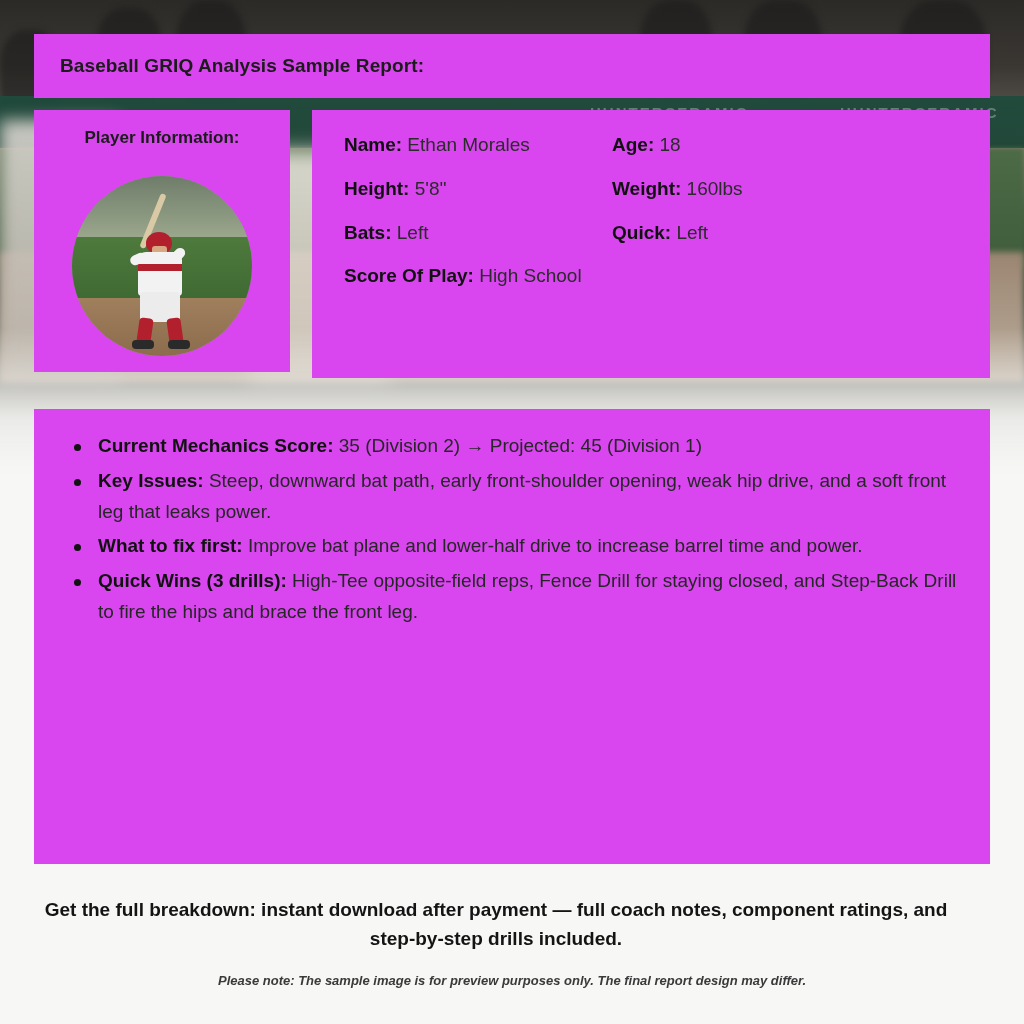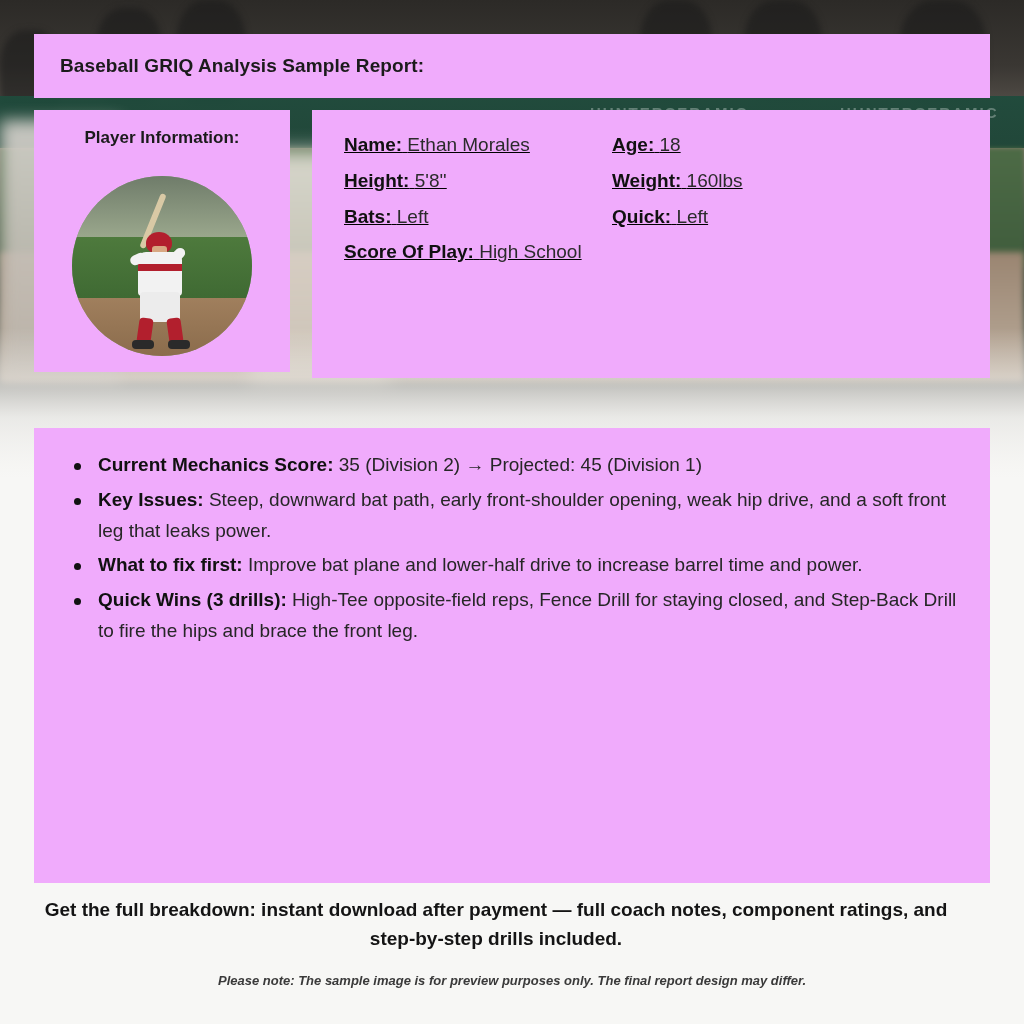--- a/index.html
+++ b/index.html
@@ -72,21 +72,21 @@
   .bg-photo .centerblur {
     position: absolute; left: 250px; top: 150px; width: 140px; height: 230px;
     background: linear-gradient(180deg,#efe9e2,#cfc7bb);
     filter: blur(10px);
     opacity: .85;
   }
 
   
   .card {
     position: absolute;
-    background: #f0abfc;
+    background: #d946ef;
   }
 
   #title-card {
     left: 34px; top: 34px;
     width: 956px; height: 64px;
     display: flex; align-items: center;
     padding-left: 26px;
   }
   #title-card .title {
     font-size: 19px; font-weight: 700; color: #1b1b1b; letter-spacing: .1px;
@@ -130,32 +130,31 @@
   .avatar .shoe2 { position:absolute; left:96px; top:164px; width:22px; height:9px; background:#2a2a2a; border-radius:4px; }
 
   #info-card {
     left: 312px; top: 110px;
     width: 678px; height: 268px;
     padding: 24px 0 0 32px;
   }
   .info-grid {
     display: grid;
     grid-template-columns: 268px 1fr;
-    row-gap: 13px;
-    text-decoration: underline;
+    row-gap: 21px;
   }
   .info-item {
     font-size: 19px; color: #242424; line-height: 1.2;
   }
   .info-item .lbl { font-weight: 700; color: #111; }
   .info-item .val { font-weight: 400; color: #2b2b2b; }
 
   
   #findings-card {
-    left: 34px; top: 428px;
+    left: 34px; top: 409px;
     width: 956px; height: 455px;
     padding: 22px 26px 10px 26px;
   }
   #findings-card ul {
     margin: 0; padding: 0 0 0 30px;
     list-style: none;
   }
   #findings-card li {
     position: relative;
     font-size: 19px;

